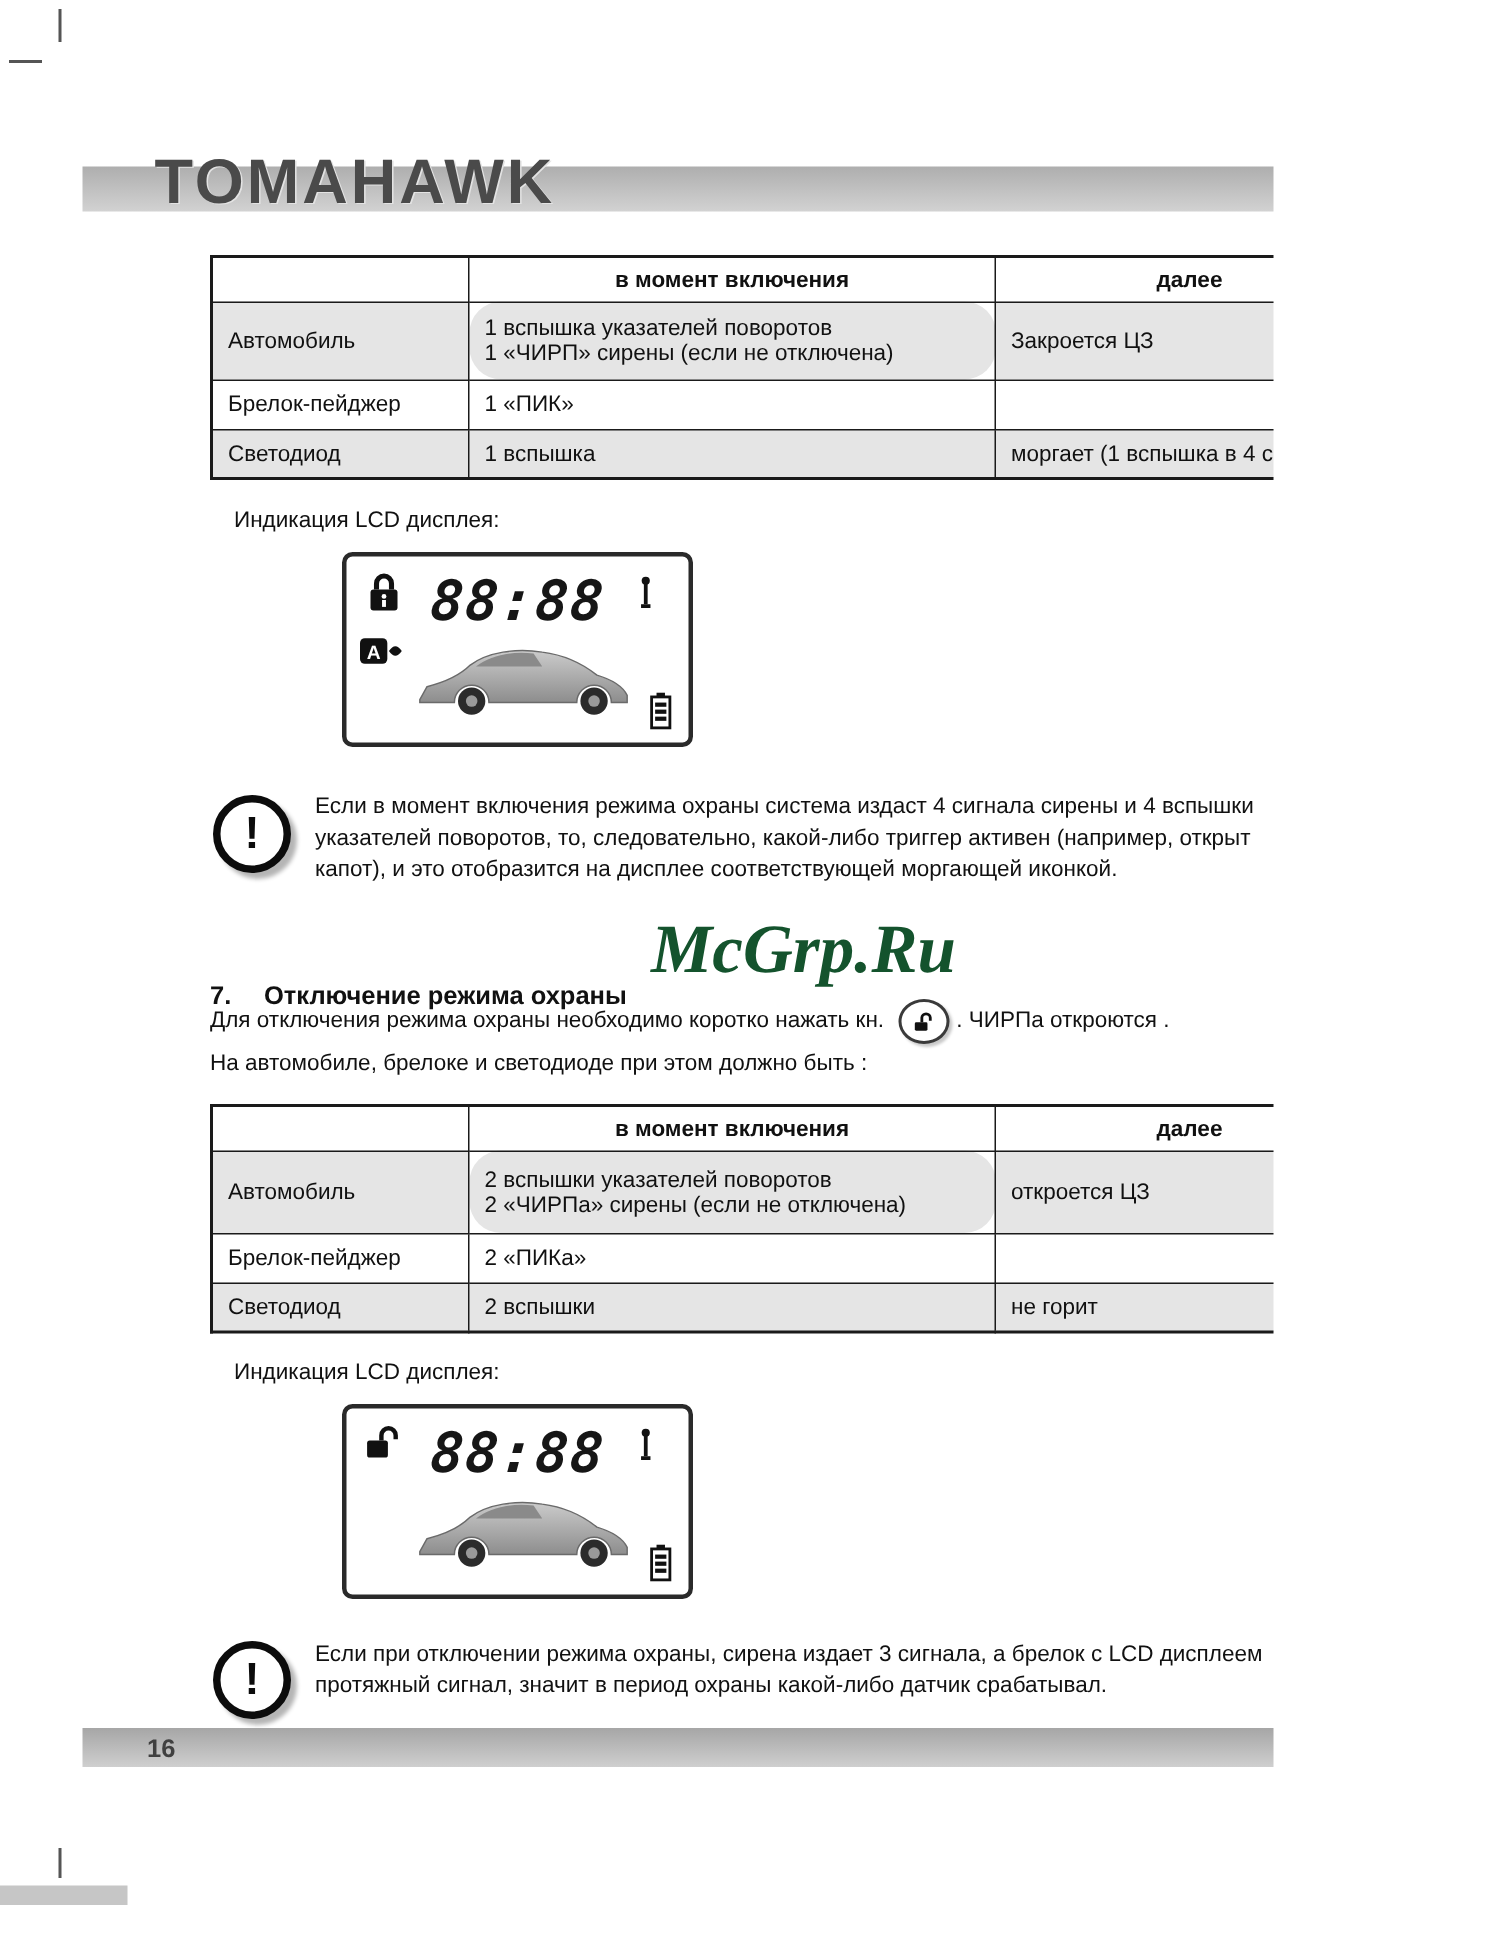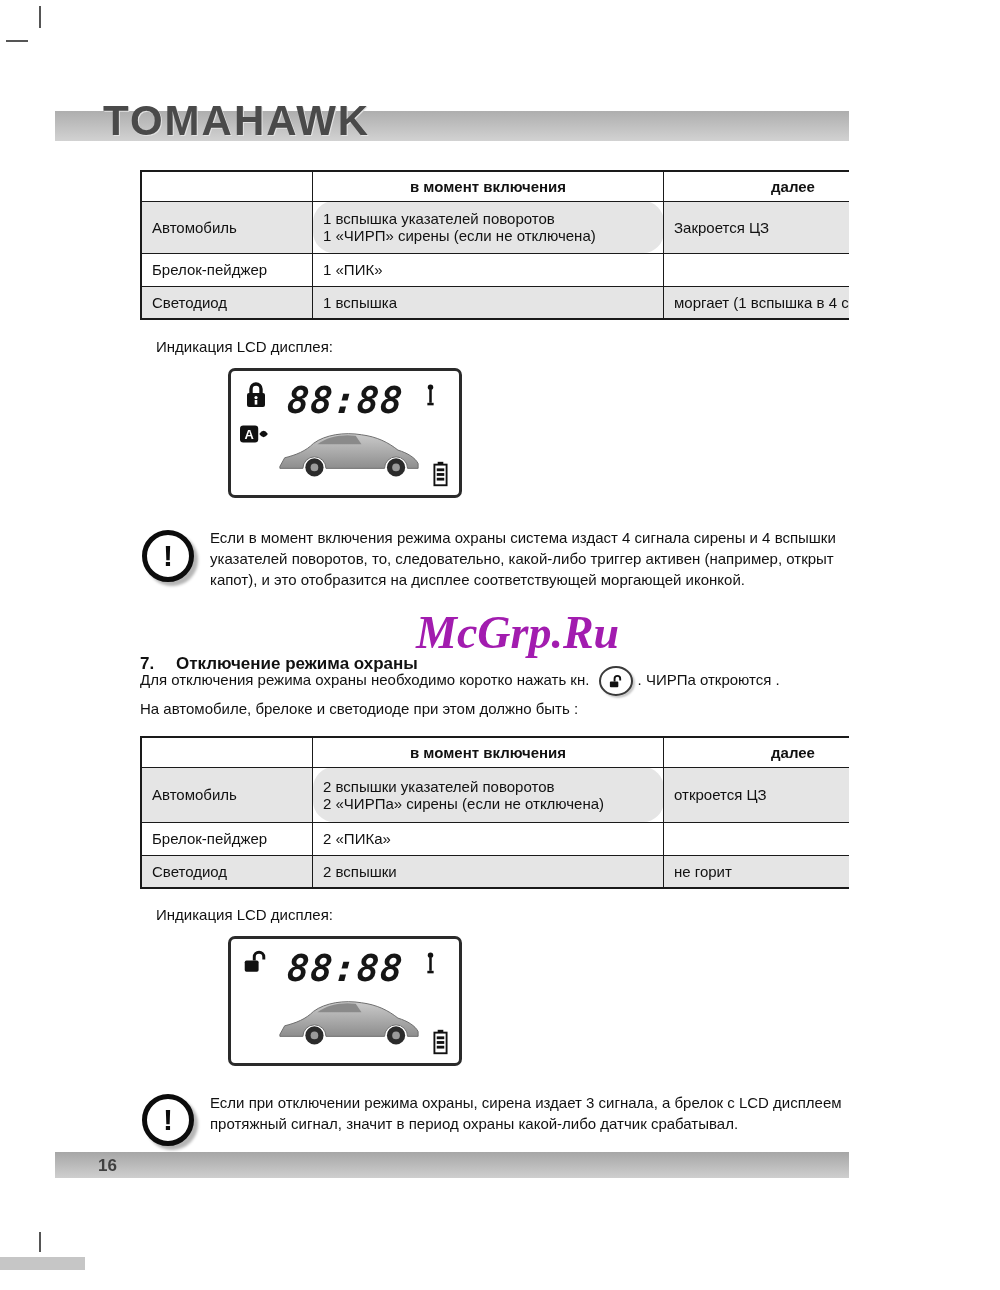--- a/index.html
+++ b/index.html
@@ -56,22 +56,22 @@
   .warn{position:absolute;width:42px;height:42px;border:5px solid #0c0c0c;border-radius:50%;
         background:#fff;box-shadow:4px 4px 3px #b5b5b5;display:flex;align-items:center;
         justify-content:center;font-weight:bold;font-size:30px;color:#0c0c0c;line-height:1;}
   .w1{left:142px;top:530px;} .w2{left:142px;top:1094px;}
   .note-text{position:absolute;left:210px;width:660px;margin:0;font-size:15px;line-height:21px;}
   .nt1{top:527px;} .nt2{top:1092px;}
 
   
   .h7{position:absolute;left:140px;top:654px;font-size:17px;font-weight:bold;z-index:1;}
   .h7 .num{display:inline-block;width:36px;}
-  .wm{position:absolute;left:416px;top:606px;z-index:2;font-family:"Liberation Serif",serif;
-      font-style:italic;font-weight:bold;font-size:46px;color:#a21caf;pointer-events:none;}
+  .wm{position:absolute;left:434px;top:606px;z-index:2;font-family:"Liberation Serif",serif;
+      font-style:italic;font-weight:bold;font-size:46px;color:#14532d;pointer-events:none;}
   .para{position:absolute;left:140px;top:666px;width:748px;margin:0;font-size:15px;line-height:26px;}
   .btn-ico{display:inline-flex;width:30px;height:26px;border:2px solid #3a3a3a;border-radius:50%;
            align-items:center;justify-content:center;vertical-align:middle;margin:0 5px;
            background:#fff;box-shadow:2px 2px 2px #c9c9c9;}
 
   
   .footer-bar{position:absolute;left:55px;top:1152px;width:890px;height:26px;
               background:linear-gradient(to bottom,#a6a6a6,#cfcfcf);}
   .pageno{position:absolute;left:98px;top:1156px;font-size:17px;font-weight:bold;color:#404040;}
 </style>

